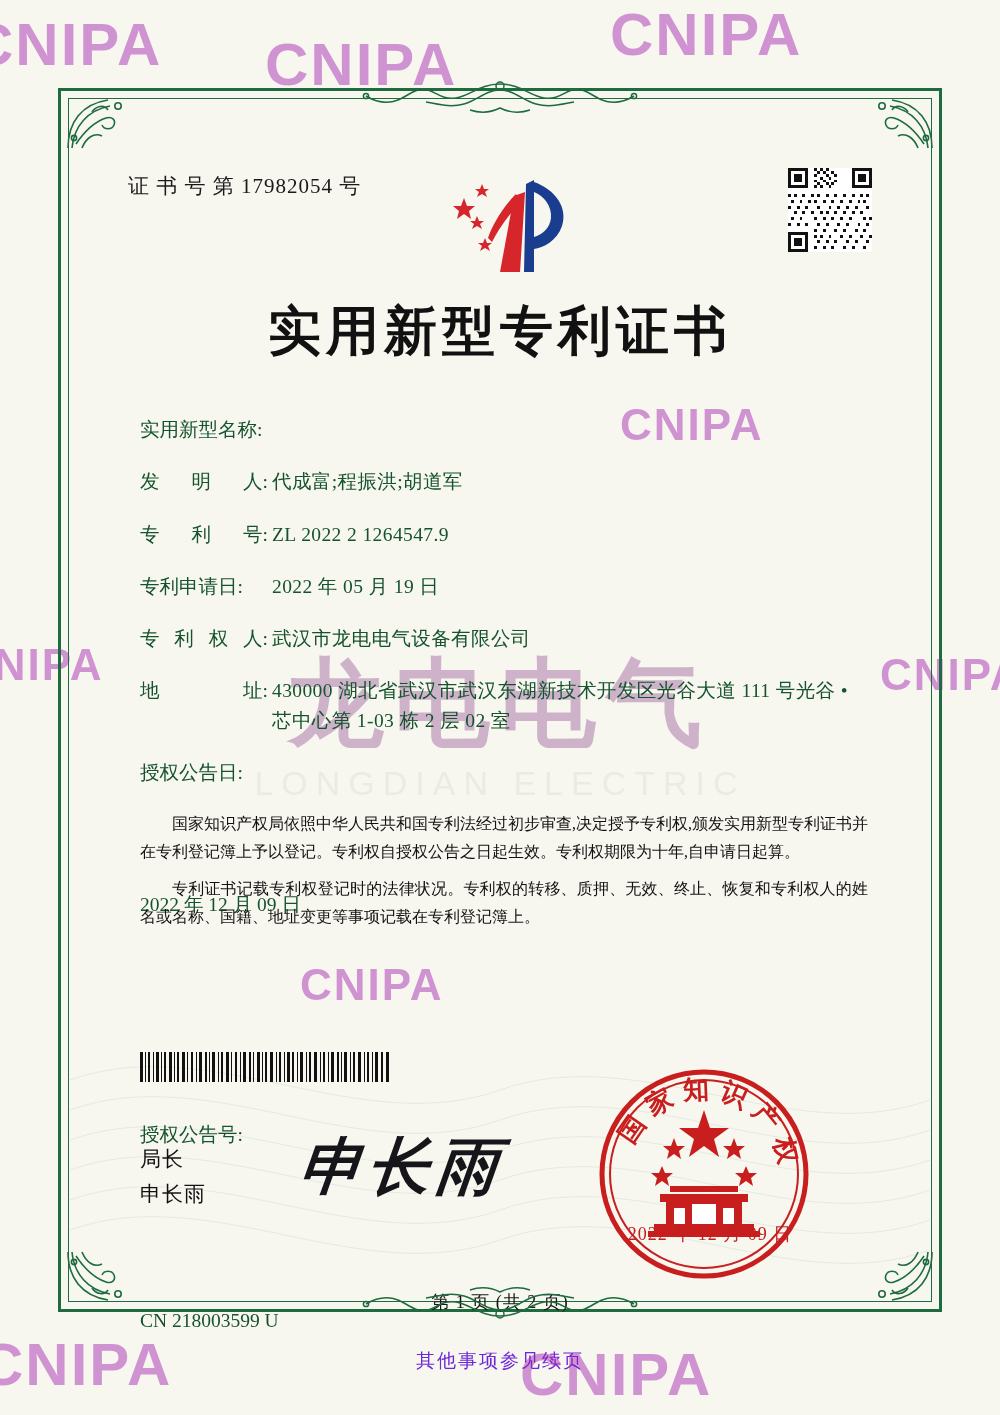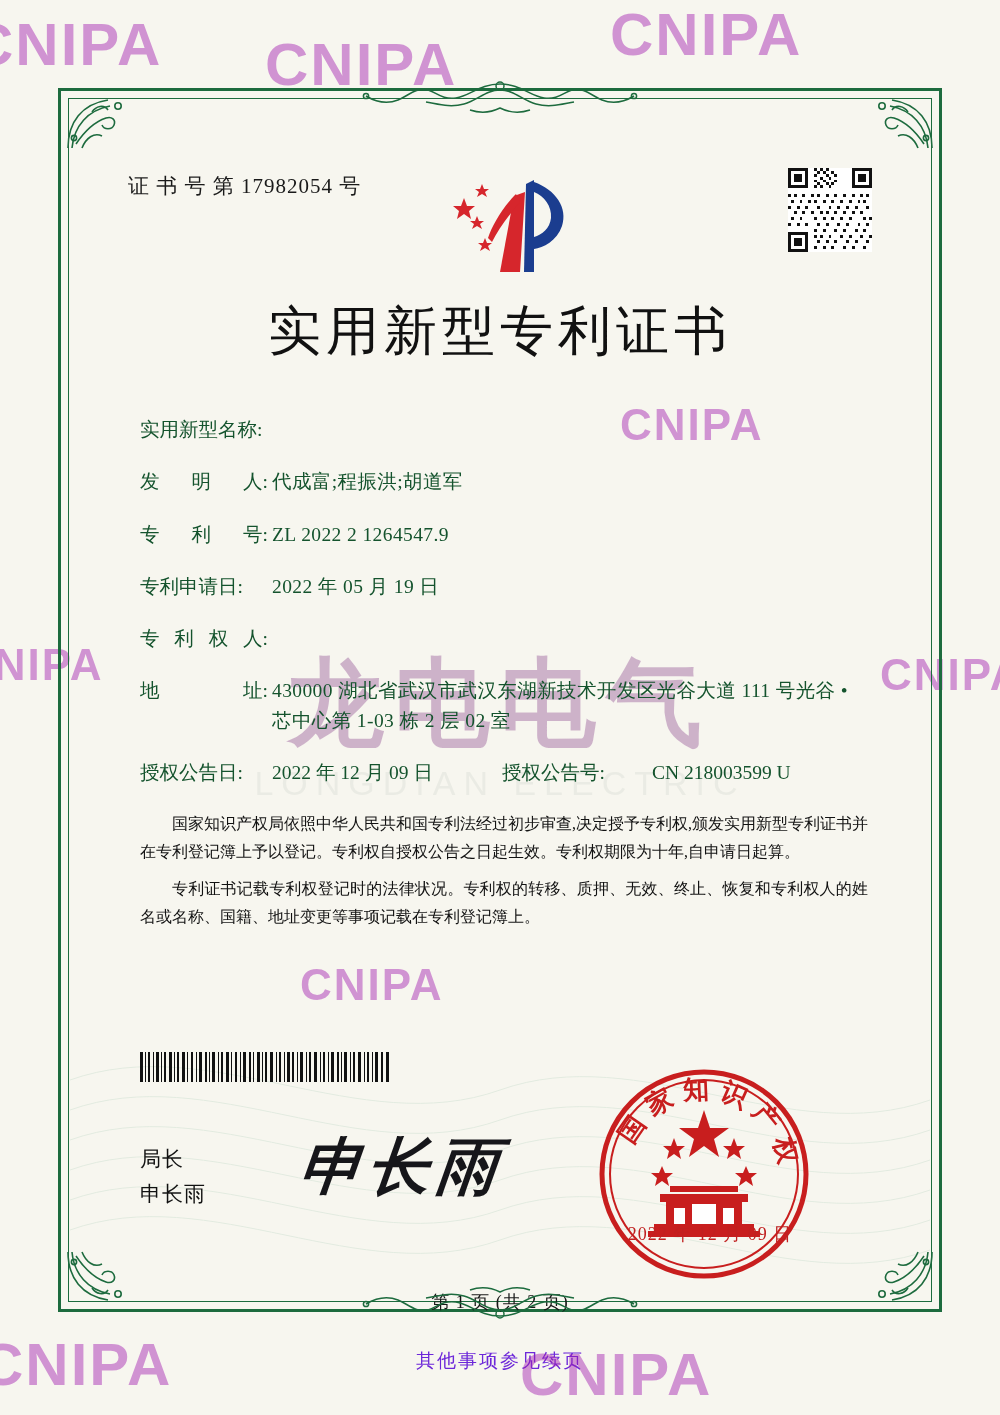--- a/index.html
+++ b/index.html
@@ -155,21 +155,21 @@
     background: #fff;
   }
   .qr svg { display:block; width: 100%; height: 100%; }
 
   .title {
     position: absolute;
     left: 0; right: 0;
     top: 296px;
     text-align: center;
     font-size: 53px;
-    font-weight: normal;
+    font-weight: bold;
     letter-spacing: 5px;
     color: #111;
     font-family: "Liberation Serif", serif;
   }
 
   
   .fields {
     position: absolute;
     left: 140px;
     top: 415px;
@@ -192,25 +192,25 @@
   .lbl.spread {
     display: flex;
     justify-content: space-between;
     padding-right: 4px;
     box-sizing: border-box;
   }
   .val {
     flex: 1;
     letter-spacing: .4px;
   }
-  .row.two-col { justify-content: flex-end; }
+  .row.two-col { justify-content: flex-end; flex-direction: column; }
   .pub-date-lbl { width: 132px; flex: 0 0 132px; white-space: nowrap; }
   .pub-date-val { width: 230px; flex: 0 0 230px; }
   .pub-no-lbl { width: 150px; flex: 0 0 150px; white-space: nowrap; }
-  .pub-no-val { flex: 1; }
+  .pub-no-val { flex: 1; margin-top: 36px; }
 
   
   .paras {
     position: absolute;
     left: 140px;
     top: 810px;
     width: 728px;
     font-size: 16px;
     line-height: 1.72;
     color: #121212;
@@ -587,20 +587,21 @@
       <div class="val">2022 年 05 月 19 日</div>
     </div>
 
     <div class="row">
       <div class="lbl spread">
         <span>专</span>
         <span>利</span>
         <span>权</span>
         <span>人:</span>
       </div>
+      <div class="val">武汉市龙电电气设备有限公司</div>
     </div>
 
     <div class="row">
       <div class="lbl spread">
         <span>地</span>
         <span>址:</span>
       </div>
       <div class="val">430000 湖北省武汉市武汉东湖新技术开发区光谷大道 111 号光谷 • 芯中心第 1-03 栋 2 层 02 室</div>
     </div>
 

